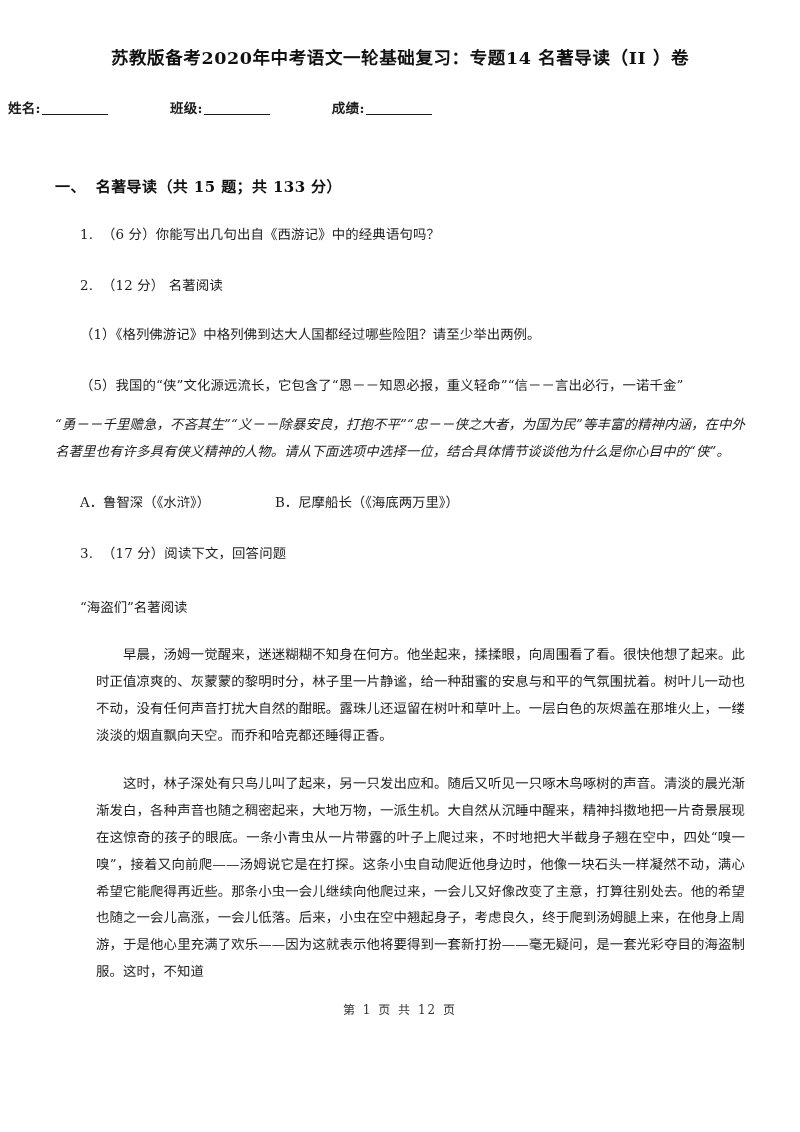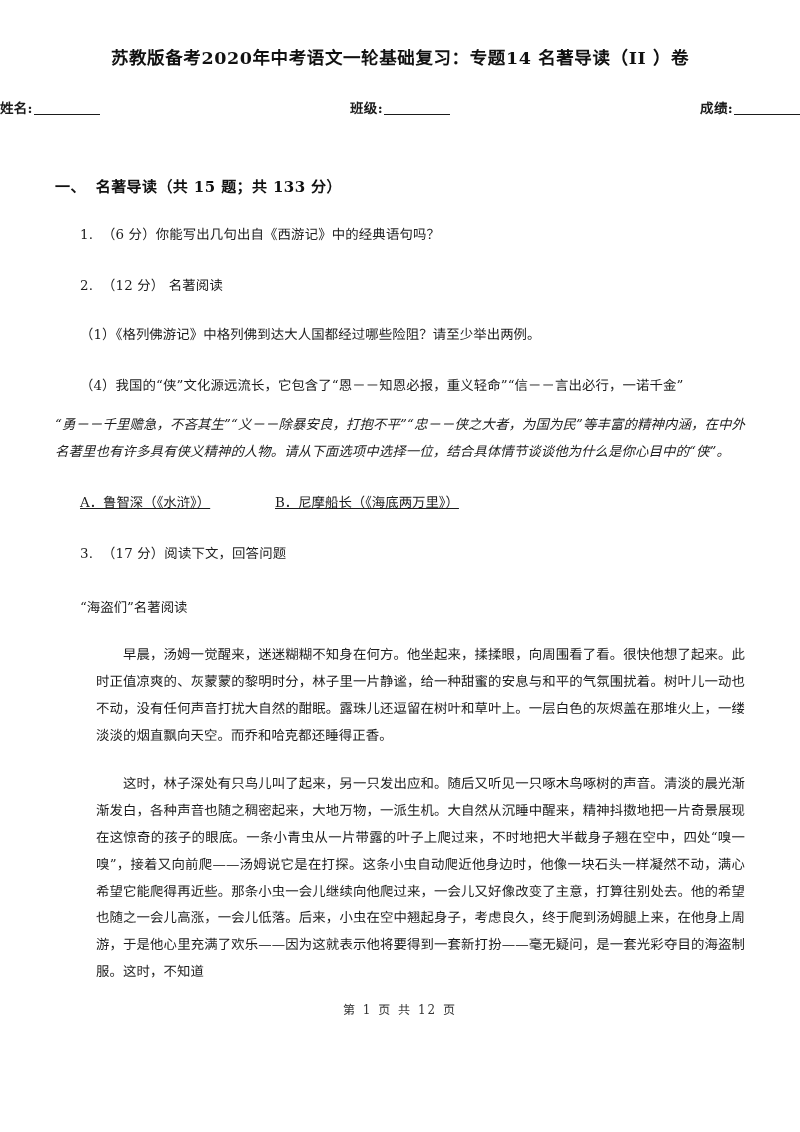--- a/index.html
+++ b/index.html
@@ -32,27 +32,28 @@
     font-weight: 700;
     letter-spacing: 0.6px;
     line-height: 1.4;
     margin: 0;
     padding: 46px 40px 0 40px;
     color: #111;
   }
 
   .idline {
     display: flex;
-    justify-content: space-between;
+    justify-content: flex-start;
     gap: 62px;
     margin-top: 26px;
     font-size: 13.5px;
     font-weight: 700;
     color: #1b1b1b;
     letter-spacing: 0.3px;
+    margin-left: 8px;
   }
   .idline .field {
     white-space: nowrap;
   }
   .idline .blank {
     display: inline-block;
     min-width: 66px;
     border-bottom: 1.6px solid #1b1b1b;
     margin-left: 1px;
     vertical-align: -2px;
@@ -97,21 +98,20 @@
   .subq.flow {
     padding-left: 0;
     text-indent: 25px;
   }
 
   .options {
     margin-top: 24px;
     padding-left: 25px;
     font-size: 13.4px;
     line-height: 1.9;
-    text-decoration: underline;
   }
   .options .optrow {
     display: flex;
     margin-top: 22px;
   }
   .options .optrow:first-child { margin-top: 0; }
   .options .opt { white-space: nowrap; }
   .options .opt.col1 { width: 195px; }
 
   .passage-title {
@@ -166,21 +166,21 @@
     <div class="qitem">
       <span class="qnum">1.</span><span>（6 分）你能写出几句出自《西游记》中的经典语句吗？</span>
     </div>
 
     <div class="qitem">
       <span class="qnum">2.</span><span>（12 分） 名著阅读</span>
     </div>
 
     <div class="subq">（1）《格列佛游记》中格列佛到达大人国都经过哪些险阻？请至少举出两例。</div>
 
-    <div class="subq flow">（4）我国的“侠”文化源远流长，它包含了“恩－－知恩必报，重义轻命”“信－－言出必行，一诺千金”</div>
+    <div class="subq flow">（5）我国的“侠”文化源远流长，它包含了“恩－－知恩必报，重义轻命”“信－－言出必行，一诺千金”</div>
     <div class="subq flow" style="margin-top:12px; text-indent:0;font-style:italic;">“勇－－千里赡急，不吝其生”“义－－除暴安良，打抱不平”“忠－－侠之大者，为国为民”等丰富的精神内涵，在中外名著里也有许多具有侠义精神的人物。请从下面选项中选择一位，结合具体情节谈谈他为什么是你心目中的“侠”。</div>
 
     <div class="options">
       <div class="optrow">
         <span class="opt col1">A．鲁智深（《水浒》）</span>
         <span class="opt">B．尼摩船长（《海底两万里》）</span>
       </div>
     </div>
 
     <div class="qitem">

